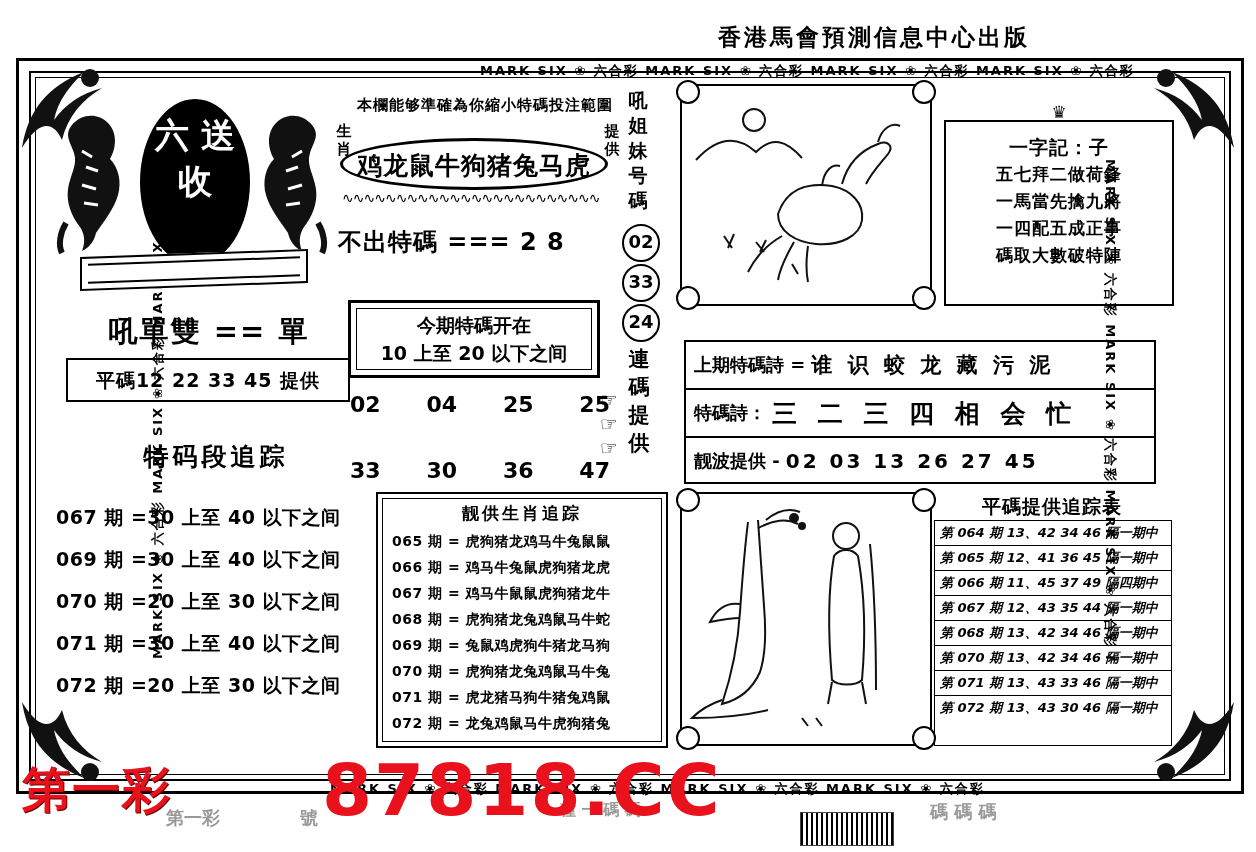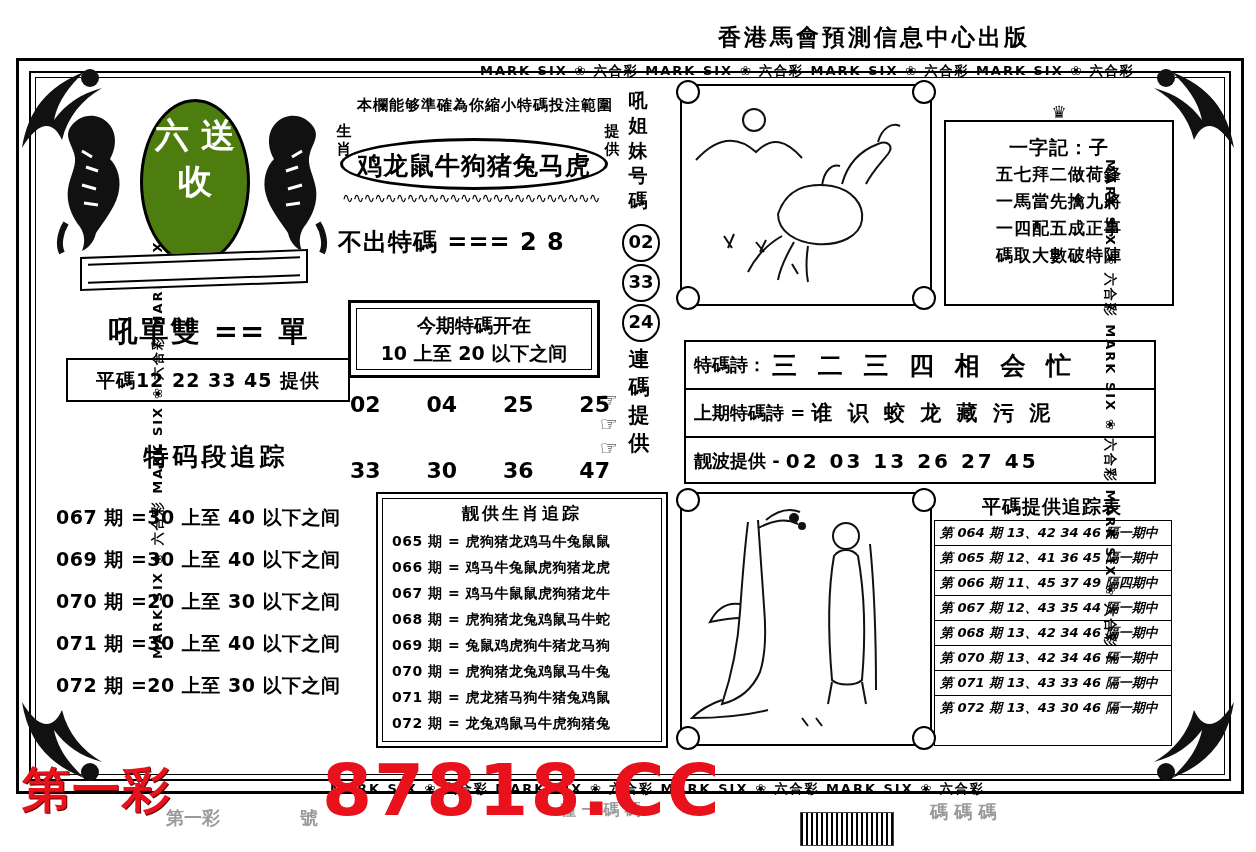--- a/index.html
+++ b/index.html
@@ -63,21 +63,21 @@
   .c-bl{left:18px;bottom:62px;transform:scaleY(-1);}
   .c-br{right:18px;bottom:62px;transform:scale(-1,-1);}
 
   
   .emblem{
     position:absolute;left:52px;top:95px;width:280px;height:200px;
   }
   .emblem .oval{
     position:absolute;left:88px;top:4px;width:104px;height:160px;
     border:3px solid #000;border-radius:50%/50%;
-    background:#4d7c0f;
+    background:#000000;
   }
   .emblem .oval-txt{
     position:absolute;left:0;top:10px;width:104px;
     color:#fff;font-size:34px;font-weight:bold;text-align:center;
     line-height:46px;letter-spacing:0;
   }
   .emblem .ribbon{
     position:absolute;left:28px;top:158px;width:224px;height:30px;
     background:#fff;border:2px solid #000;
     transform:skewY(-2deg);
@@ -439,26 +439,26 @@
       <div>一字記：子</div>
       <div>五七拜二做荷鋒</div>
       <div>一馬當先擒九將</div>
       <div>一四配五成正事</div>
       <div>碼取大數破特陣</div>
     </div>
   </div>
 
   <div class="poem-box">
     <div class="poem-row">
+      <span class="poem-lbl">上期特碼詩 =</span>
+      <span class="poem-val small">谁 识 蛟 龙 藏 污 泥</span>
+    </div>
+    <div class="poem-row">
       <span class="poem-lbl">特碼詩：</span>
       <span class="poem-val">三 二 三 四 相 会 忙</span>
-    </div>
-    <div class="poem-row">
-      <span class="poem-lbl">上期特碼詩 =</span>
-      <span class="poem-val small">谁 识 蛟 龙 藏 污 泥</span>
     </div>
     <div class="poem-row">
       <span class="poem-lbl">靓波提供 -</span>
       <span class="poem-val nums">02  03  13  26  27  45</span>
     </div>
   </div>
 
   <div class="zt-box">
     <div class="inner"></div>
     <div class="zt-title">靓供生肖追踪</div>

